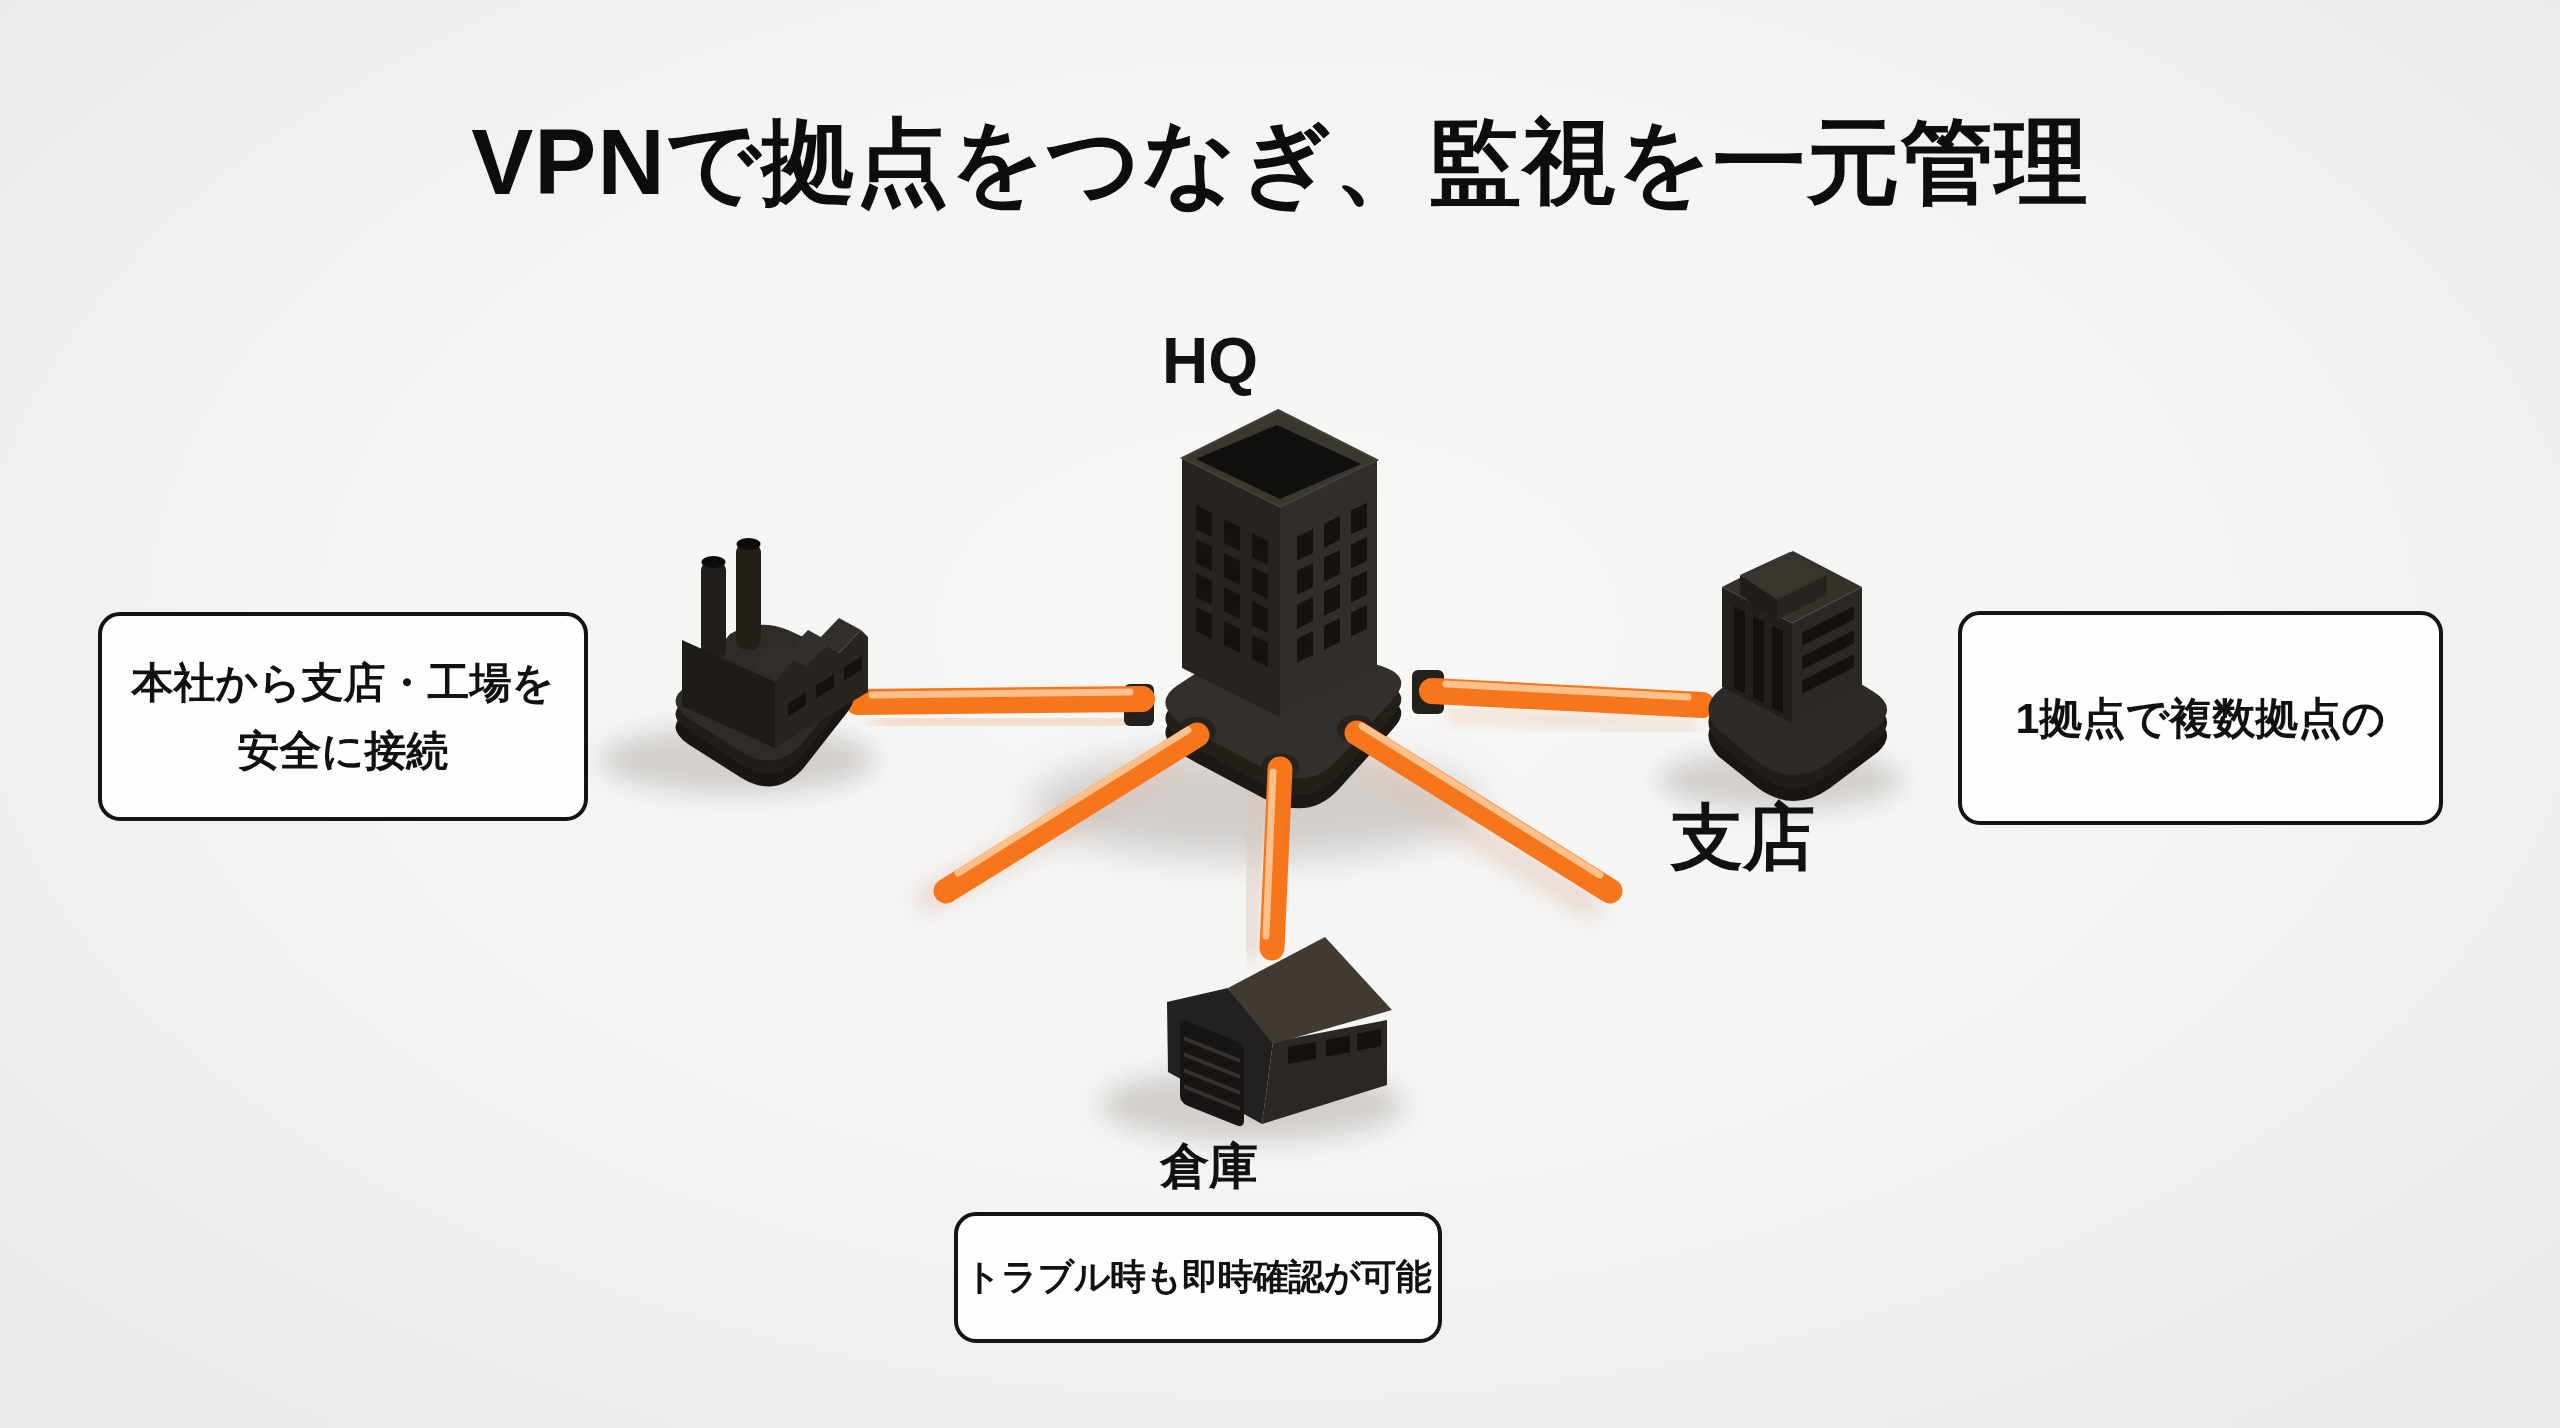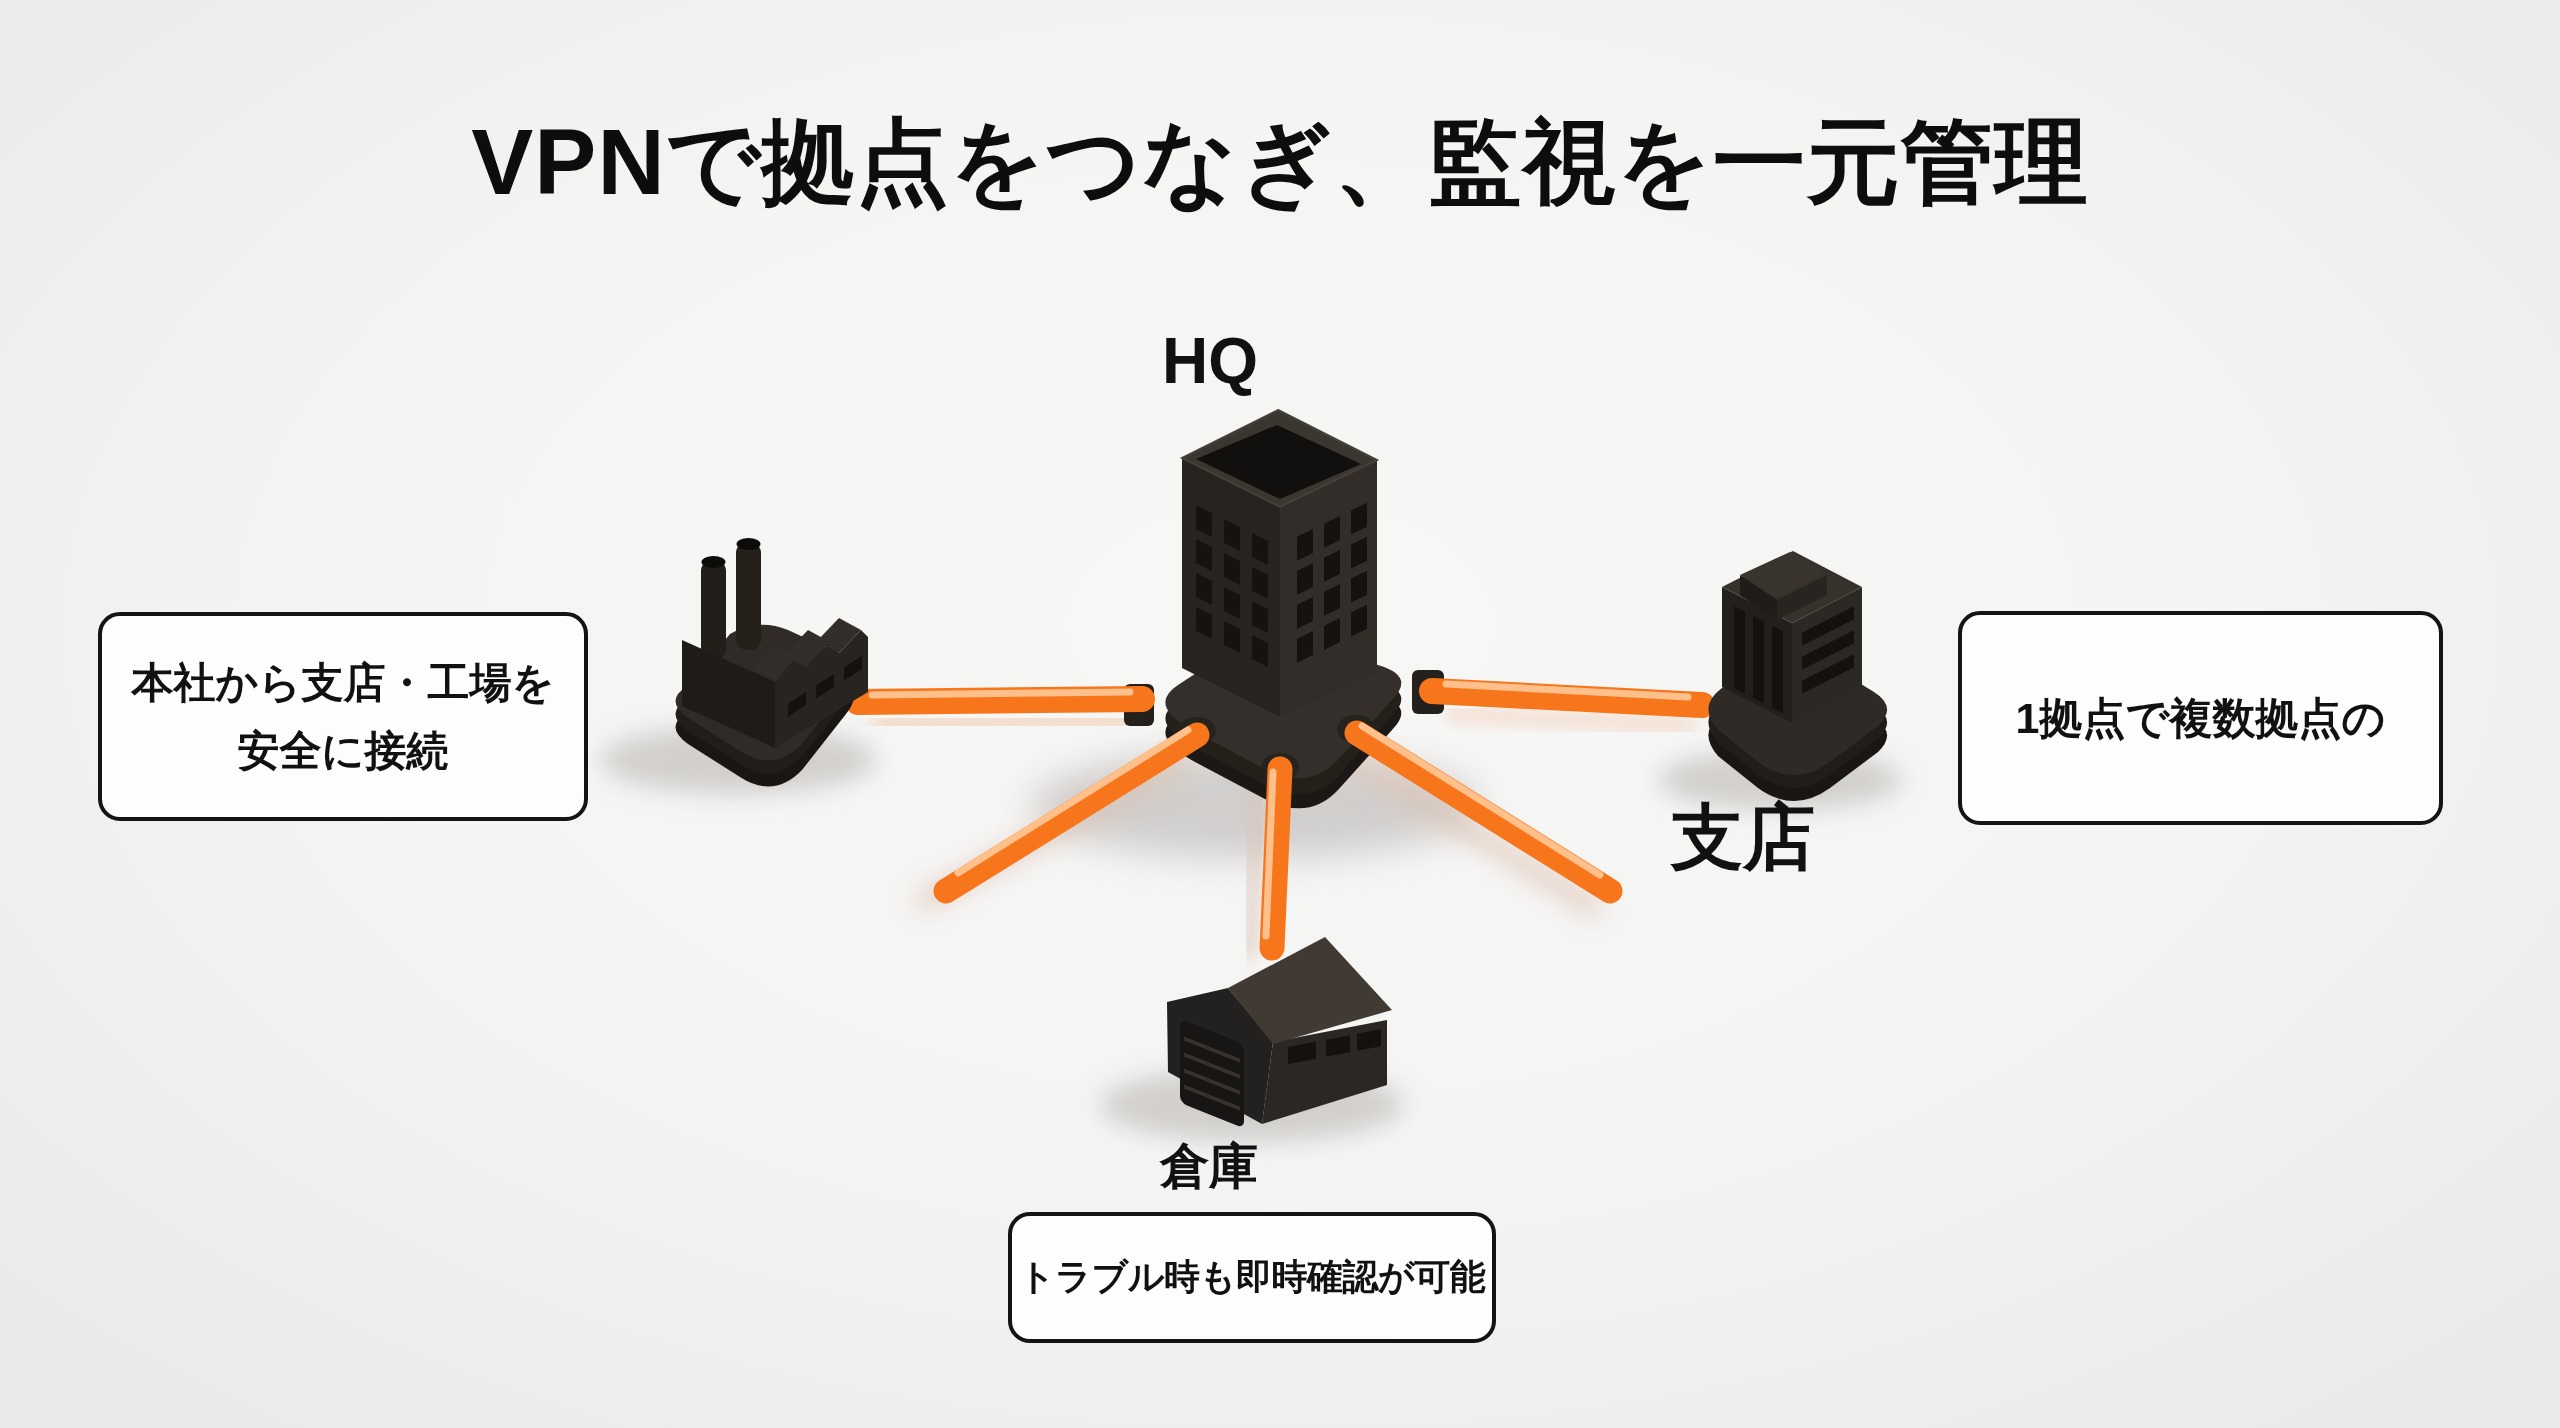--- a/index.html
+++ b/index.html
@@ -22,21 +22,21 @@
   .label-branch{left:1671px;top:790px;font-size:72px;}
   .label-warehouse{left:1160px;top:1134px;font-size:49px;}
   .callout{
     position:absolute;background:#fdfdfc;border:4px solid #141414;border-radius:22px;
     display:flex;flex-direction:column;align-items:center;justify-content:center;
     font-weight:700;color:#111;text-align:center;
   }
   .callout .line{white-space:nowrap;}
   .callout-left{left:98px;top:612px;width:482px;height:201px;font-size:42px;line-height:1.6;}
   .callout-right{left:1958px;top:611px;width:477px;height:206px;font-size:43px;line-height:1.6;}
-  .callout-bottom{left:1008px;top:1212px;width:480px;height:123px;font-size:36px;letter-spacing:-0.5px;}
+  .callout-bottom{left:954px;top:1212px;width:480px;height:123px;font-size:36px;letter-spacing:-0.5px;}
 </style>
 </head>
 <body>
 
 <div class="canvas">
 
   <svg class="scene" viewBox="0 0 2560 1428" aria-hidden="true">
     <defs>
       <filter id="b8" x="-50%" y="-50%" width="200%" height="200%">
           <feGaussianBlur stdDeviation="8"></feGaussianBlur>

